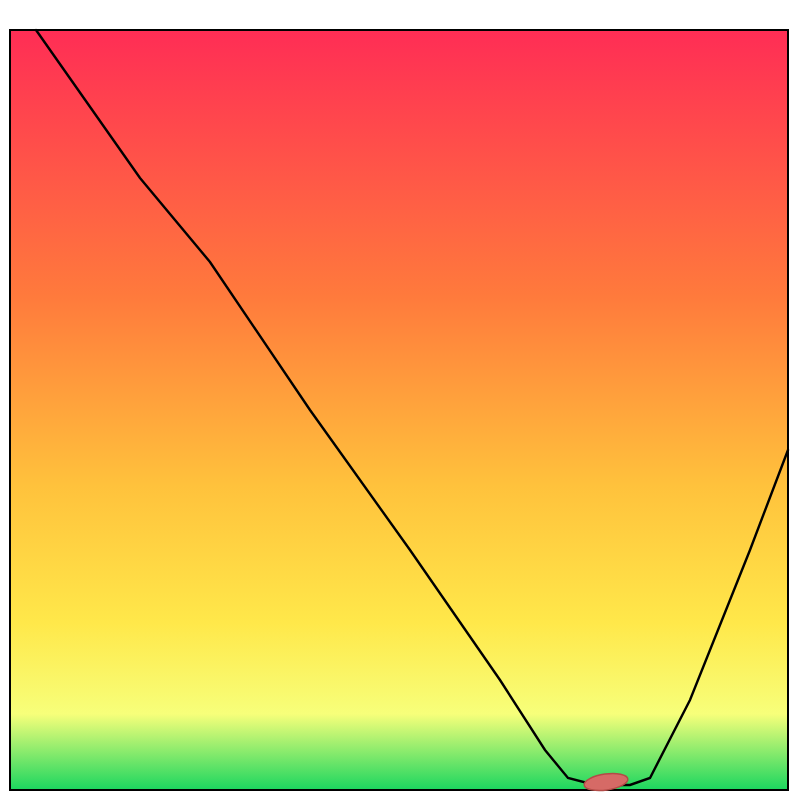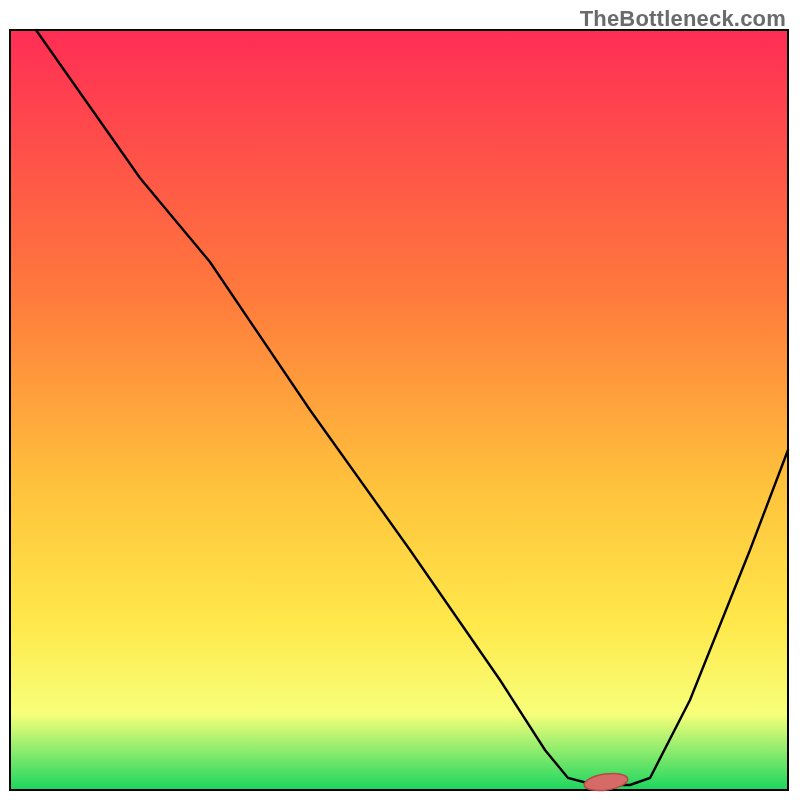--- a/index.html
+++ b/index.html
@@ -31,21 +31,20 @@
     top: 0;
     width: 800px;
     height: 800px;
     display: block;
   }
 </style>
 </head>
 <body>
 <div class="container">
 
-  <div class="watermark">TheBottleneck.com</div>
 
   <svg class="plot" viewBox="0 0 800 800" preserveAspectRatio="none">
     <defs>
       <linearGradient id="bg-grad" x1="0" y1="0" x2="0" y2="1">
         <stop offset="0%" stop-color="#ff2d55"></stop>
         <stop offset="35%" stop-color="#ff7a3c"></stop>
         <stop offset="60%" stop-color="#ffc23c"></stop>
         <stop offset="78%" stop-color="#ffe84a"></stop>
         <stop offset="90%" stop-color="#f7ff7a"></stop>
         <stop offset="100%" stop-color="#1bd65f"></stop>

